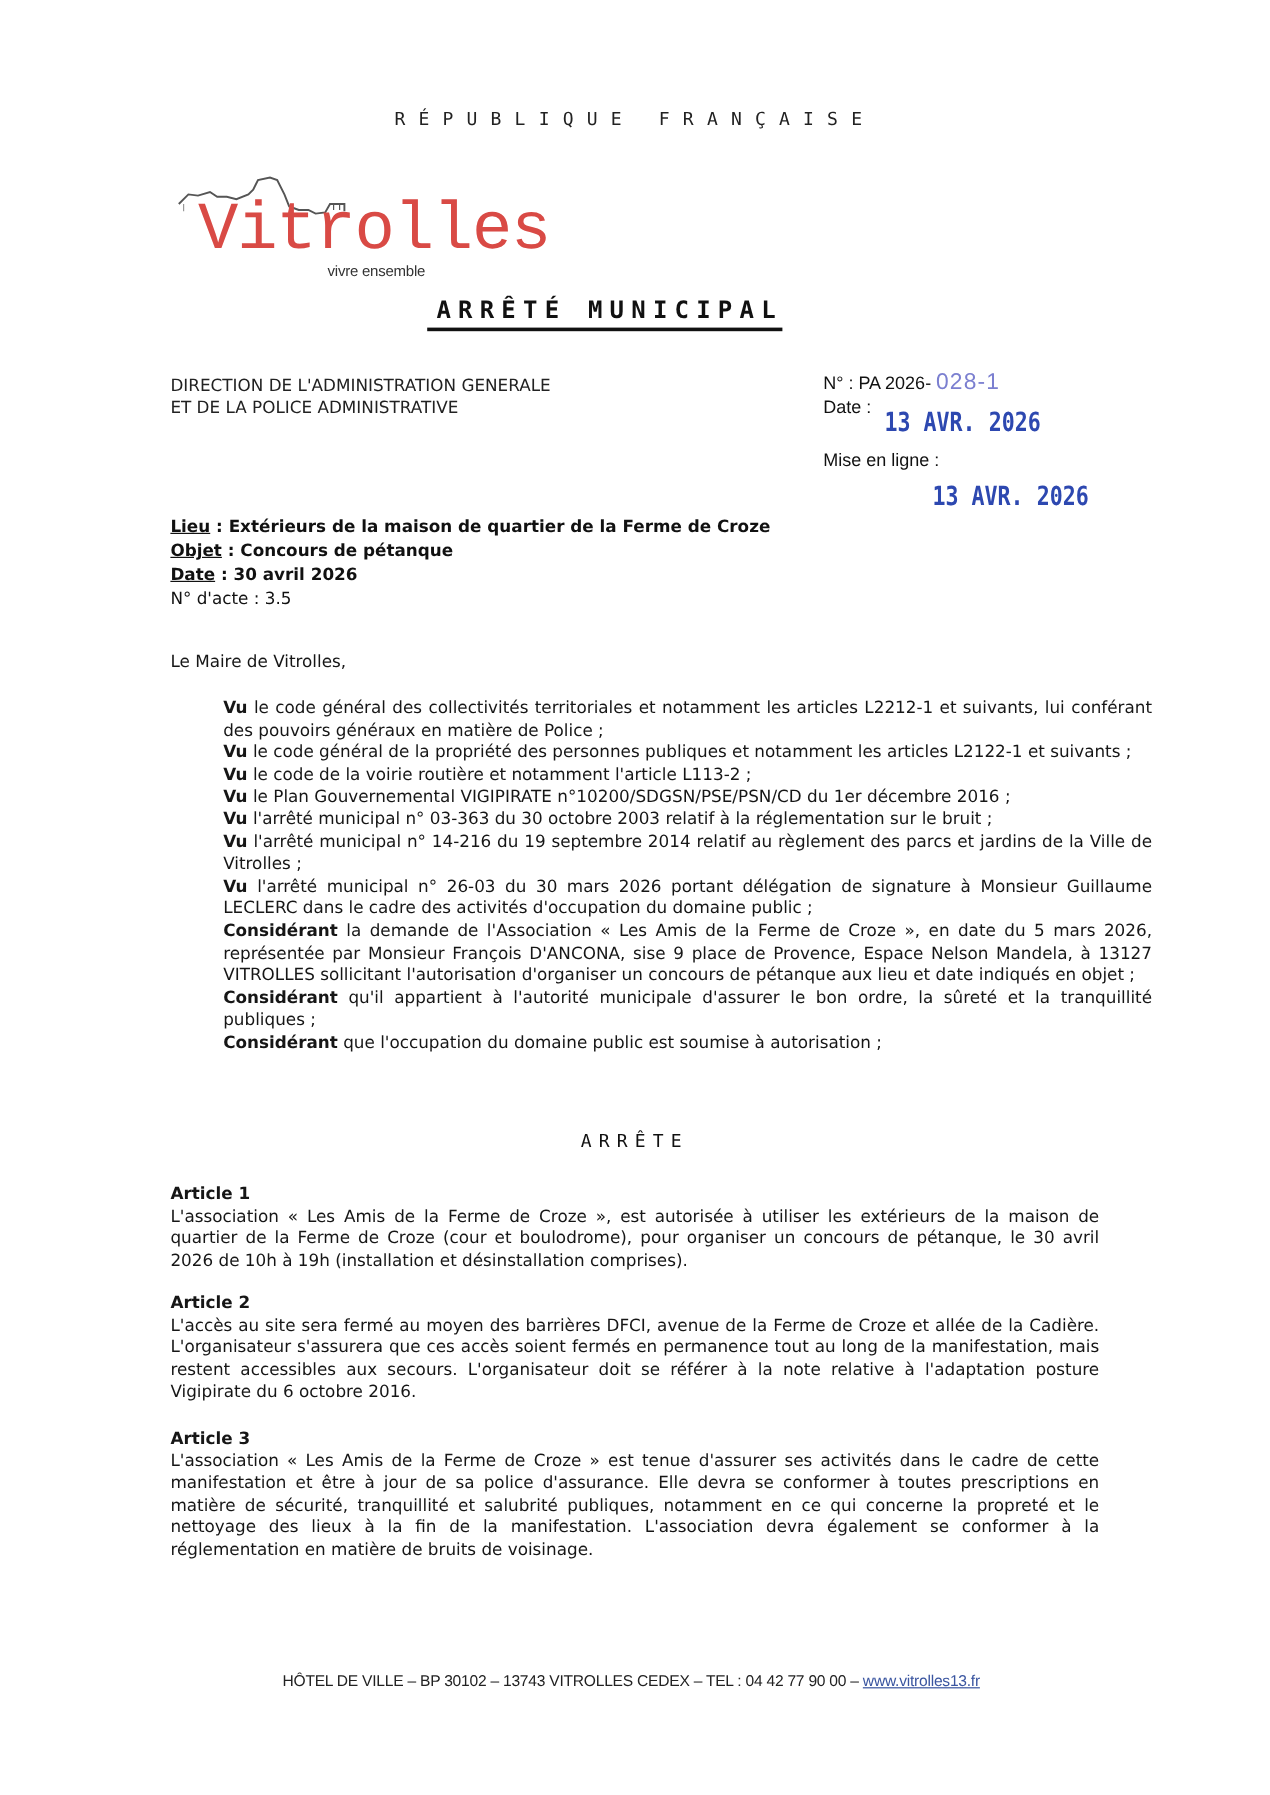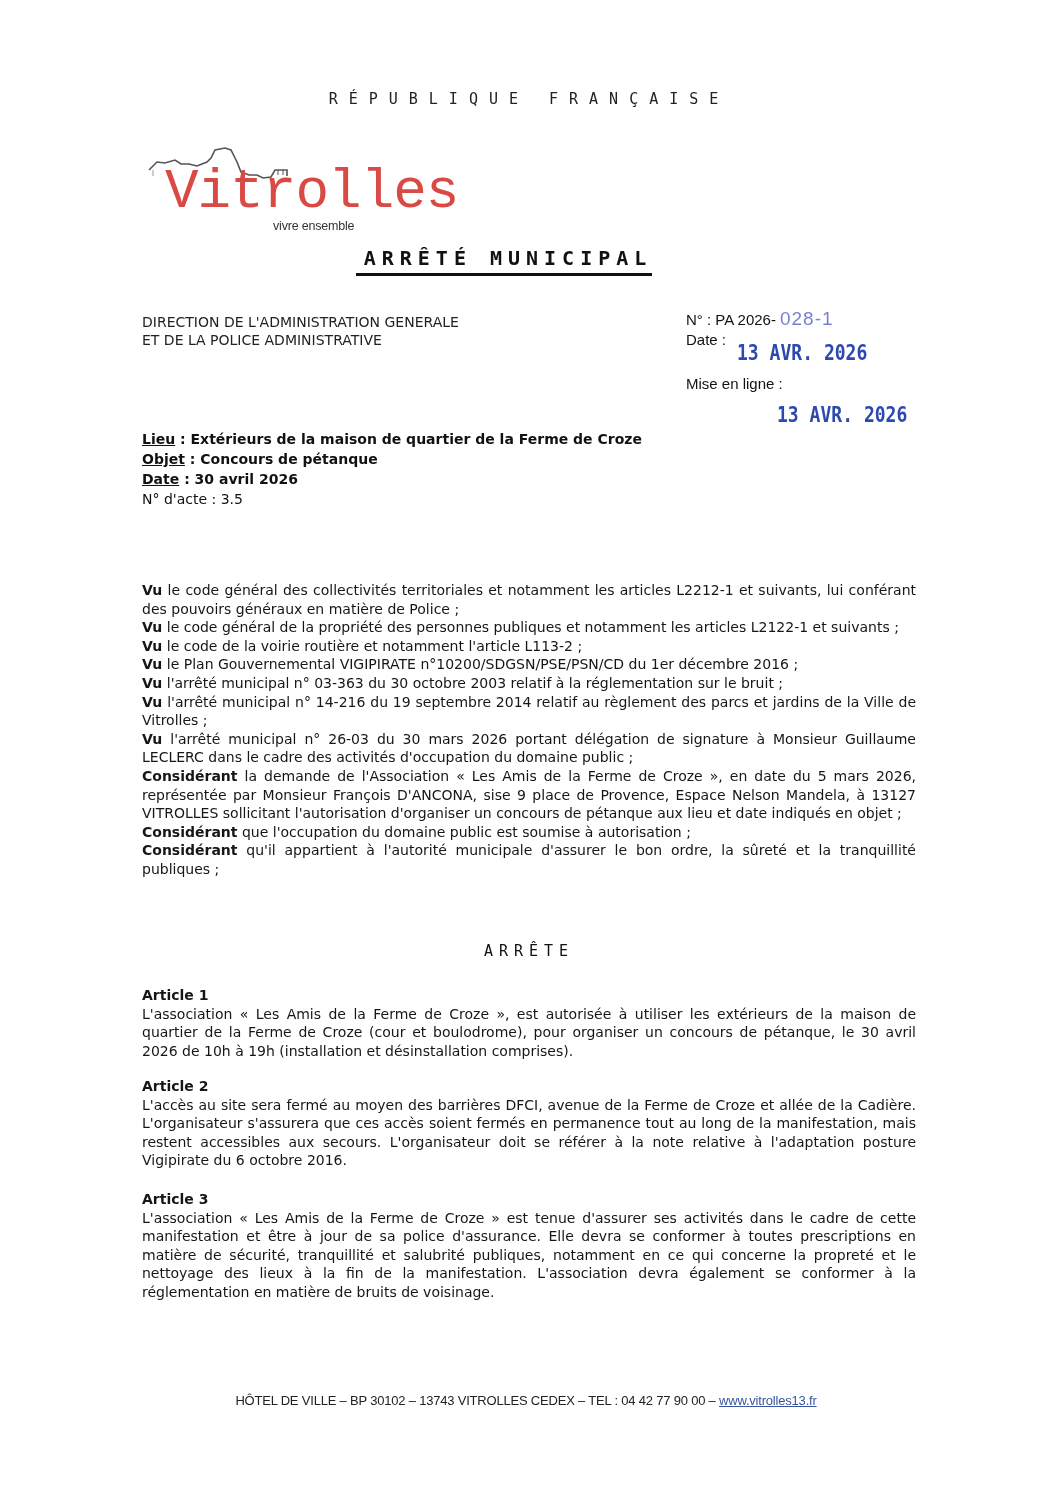--- a/index.html
+++ b/index.html
@@ -126,21 +126,21 @@
     .body-text {
       position: absolute;
       left: 142px;
       width: 774px;
       font-size: 14px;
       line-height: 18.6px;
       color: #161616;
       text-align: justify;
     }
     .maire { top: 543px; }
-    .vus { top: 581px; }
+    .vus { top: 581px; margin-left: 44px; }
     .vus p { margin: 0; }
     .vus b { font-weight: bold; }
     .arrete-heading {
       position: absolute;
       top: 942px;
       left: 0;
       width: 1058px;
       text-align: center;
       font-family: "DejaVu Sans Mono", monospace;
       font-weight: normal;
@@ -227,32 +227,33 @@
     </div>
     <div class="row">
       <span class="u">Objet</span><b> : Concours de pétanque</b>
     </div>
     <div class="row">
       <span class="u">Date</span><b> : 30 avril 2026</b>
     </div>
     <div class="row plain">N° d'acte : 3.5</div>
   </div>
 
+  <div class="body-text maire">Le Maire de Vitrolles,</div>
 
   <div class="body-text vus">
     <p><b>Vu</b><span> le code général des collectivités territoriales et notamment les articles L2212-1 et suivants, lui conférant des pouvoirs généraux en matière de Police ;</span></p>
     <p><b>Vu</b><span> le code général de la propriété des personnes publiques et notamment les articles L2122-1 et suivants ;</span></p>
     <p><b>Vu</b><span> le code de la voirie routière et notamment l'article L113-2 ;</span></p>
     <p><b>Vu</b><span> le Plan Gouvernemental VIGIPIRATE n°10200/SDGSN/PSE/PSN/CD du 1er décembre 2016 ;</span></p>
     <p><b>Vu</b><span> l'arrêté municipal n° 03-363 du 30 octobre 2003 relatif à la réglementation sur le bruit ;</span></p>
     <p><b>Vu</b><span> l'arrêté municipal n° 14-216 du 19 septembre 2014 relatif au règlement des parcs et jardins de la Ville de Vitrolles ;</span></p>
     <p><b>Vu</b><span> l'arrêté municipal n° 26-03 du 30 mars 2026 portant délégation de signature à Monsieur Guillaume LECLERC dans le cadre des activités d'occupation du domaine public ;</span></p>
     <p><b>Considérant</b><span> la demande de l'Association « Les Amis de la Ferme de Croze », en date du 5 mars 2026, représentée par Monsieur François D'ANCONA, sise 9 place de Provence, Espace Nelson Mandela, à 13127 VITROLLES sollicitant l'autorisation d'organiser un concours de pétanque aux lieu et date indiqués en objet ;</span></p>
+    <p><b>Considérant</b><span> qu'il appartient à l'autorité municipale d'assurer le bon ordre, la sûreté et la tranquillité publiques ;</span></p>
     <p><b>Considérant</b><span> que l'occupation du domaine public est soumise à autorisation ;</span></p>
-    <p><b>Considérant</b><span> qu'il appartient à l'autorité municipale d'assurer le bon ordre, la sûreté et la tranquillité publiques ;</span></p>
   </div>
 
   <div class="arrete-heading">ARRÊTE</div>
 
   <div class="article art1">
     <h3>Article 1</h3>
     <p>L'association « Les Amis de la Ferme de Croze », est autorisée à utiliser les extérieurs de la maison de quartier de la Ferme de Croze (cour et boulodrome), pour organiser un concours de pétanque, le 30 avril 2026 de 10h à 19h (installation et désinstallation comprises).</p>
   </div>
 
   <div class="article art2">

